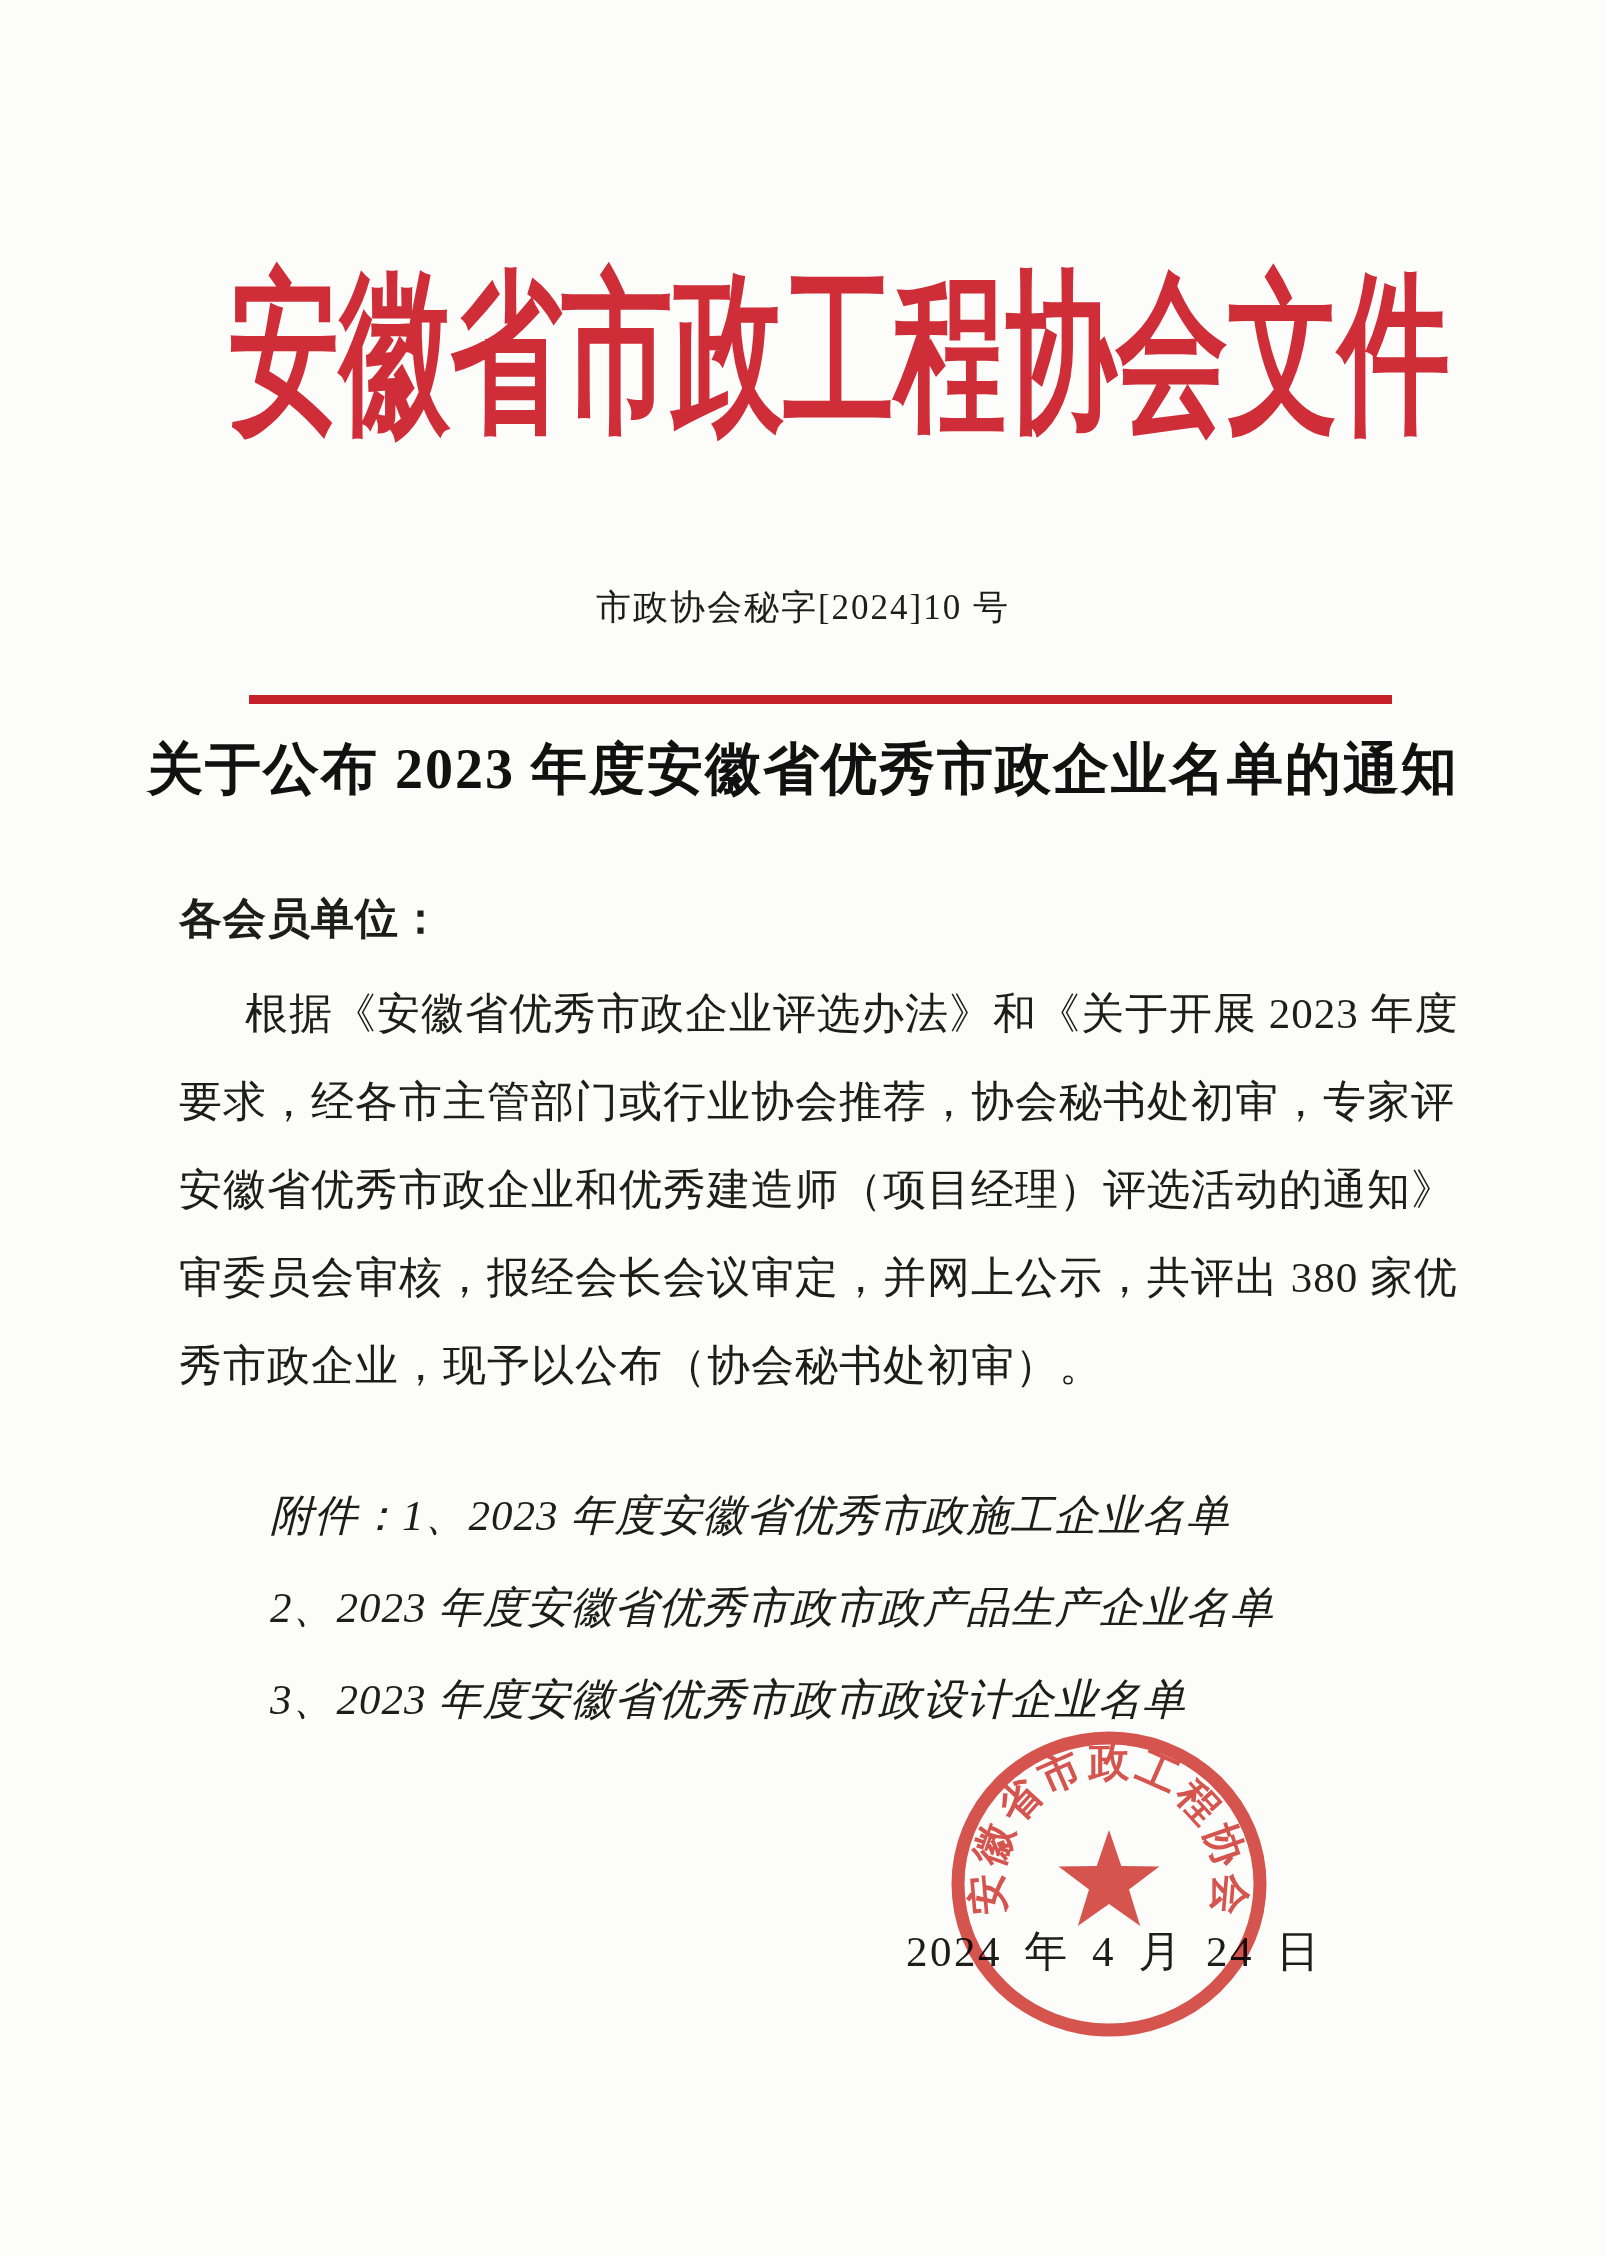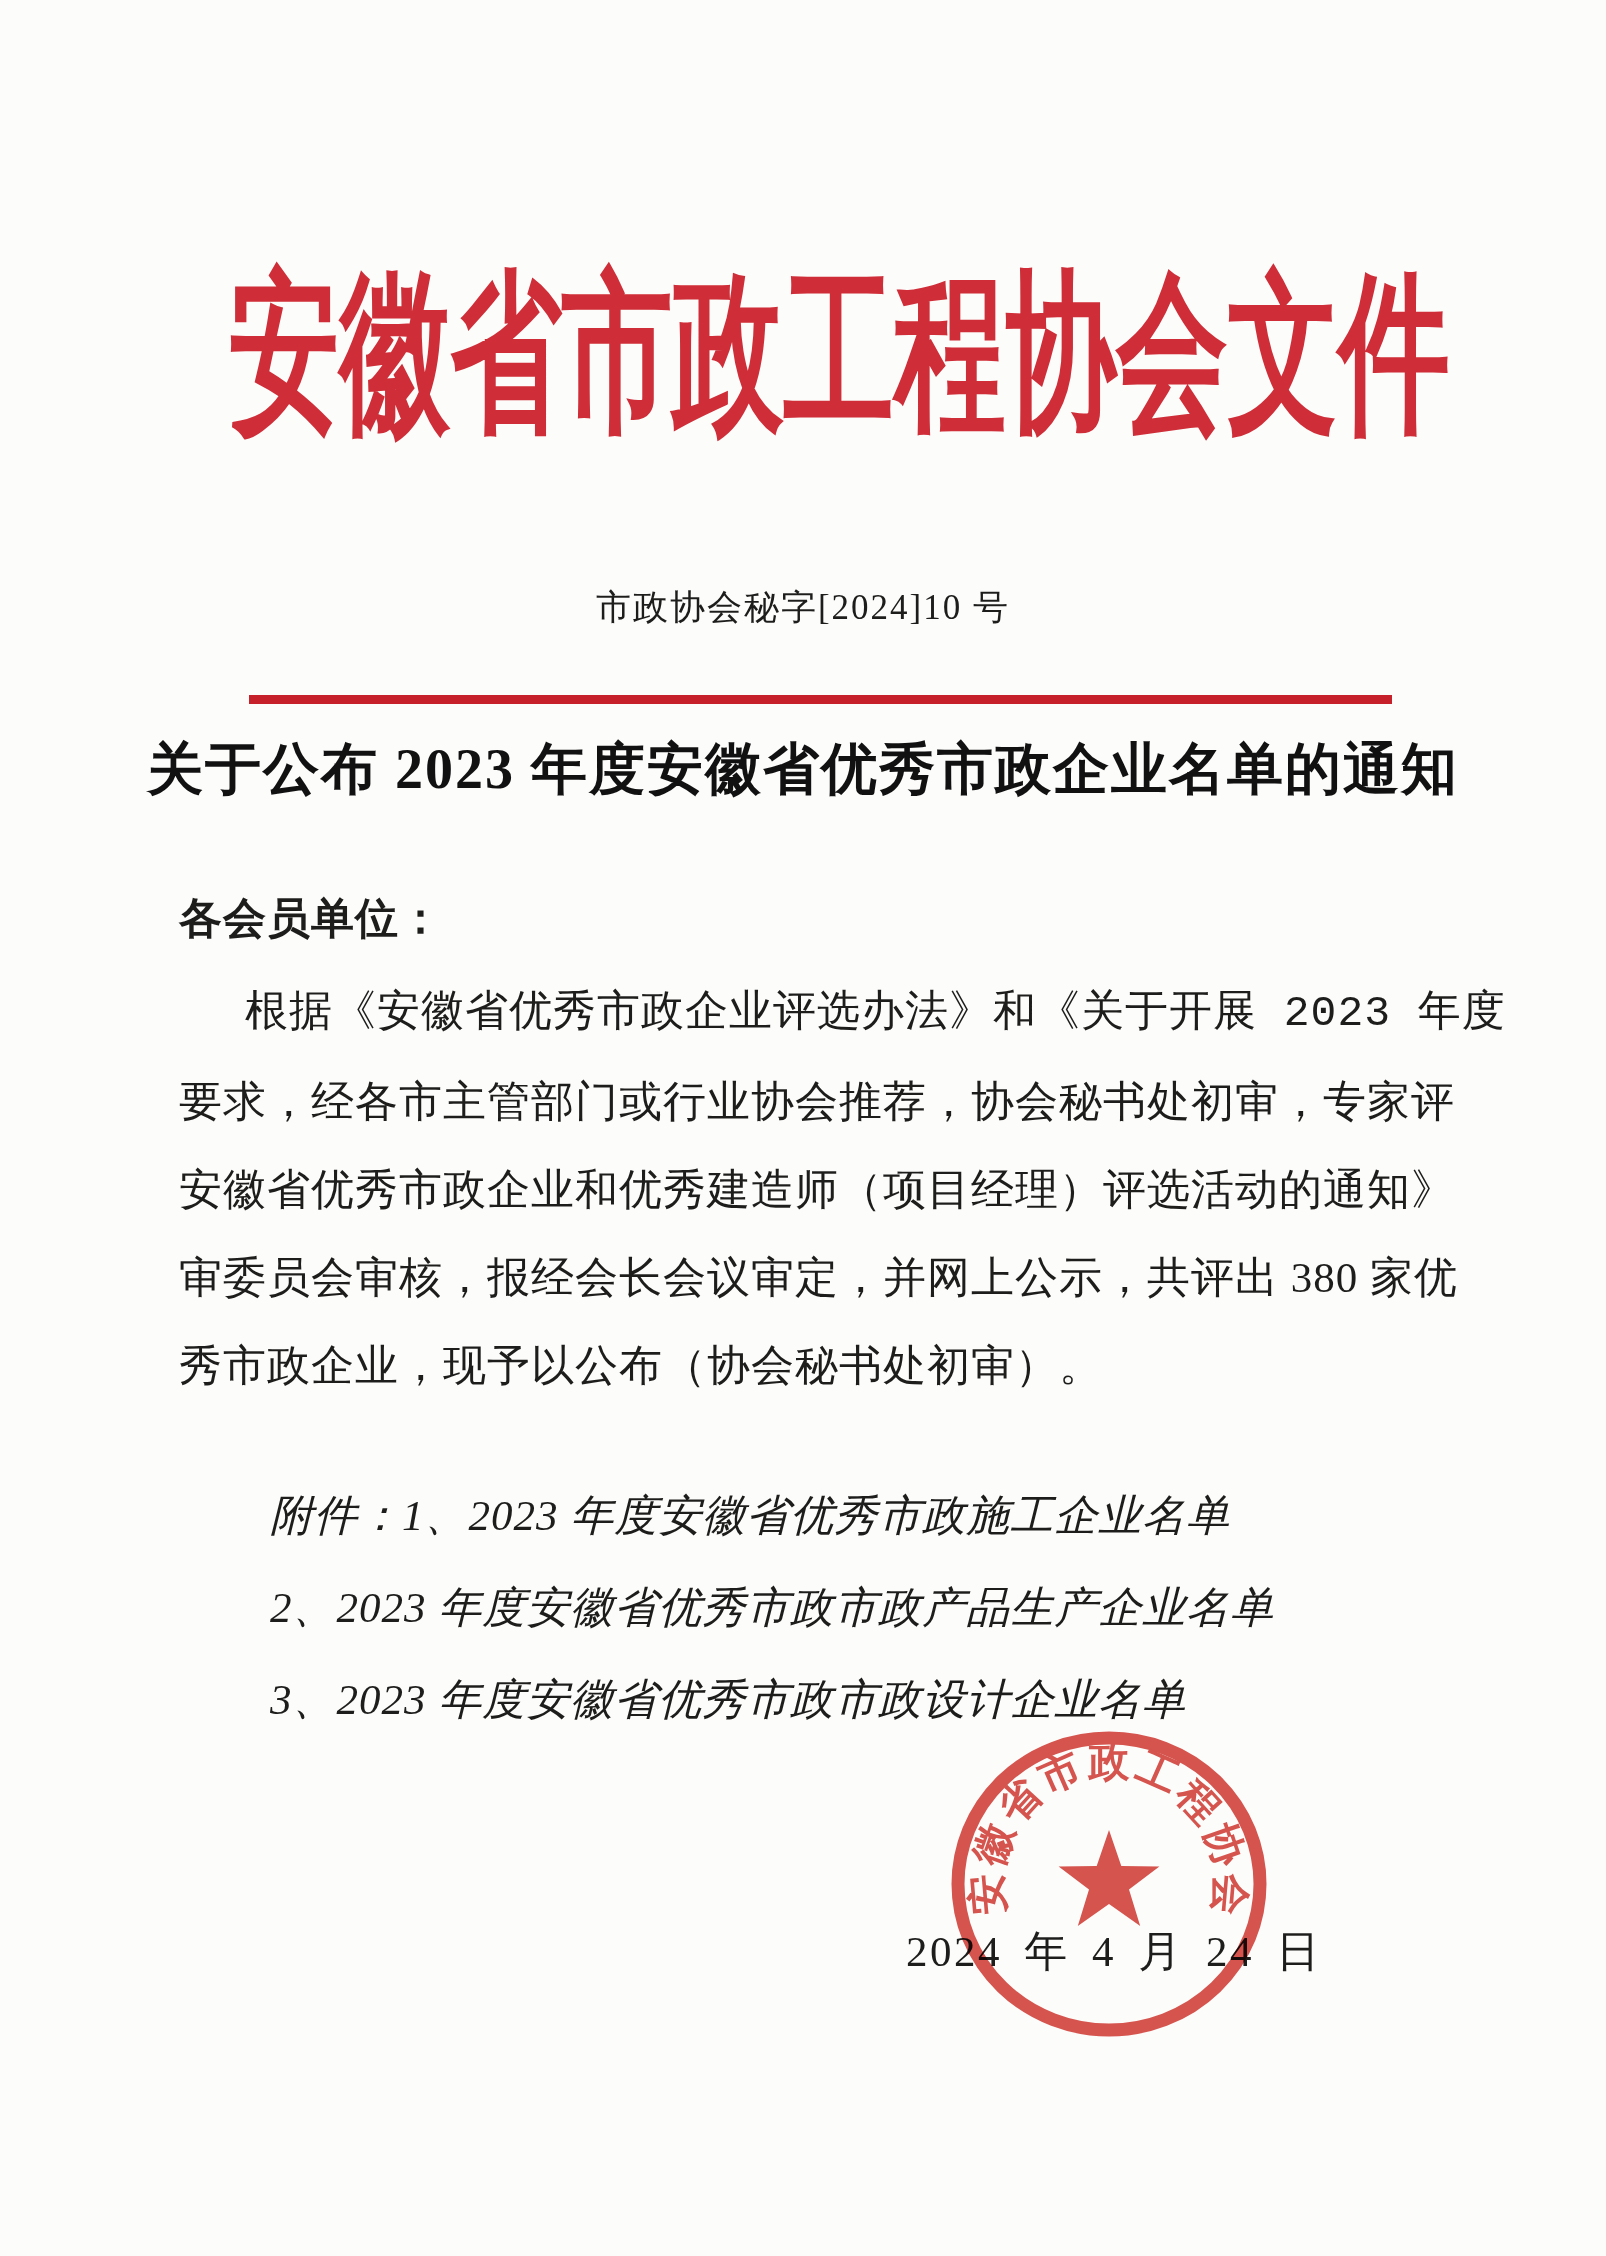--- a/index.html
+++ b/index.html
@@ -42,21 +42,21 @@
     position:absolute;top:893px;left:179px;
     font-size:43px;line-height:52px;letter-spacing:1px;white-space:nowrap;font-weight:bold;
   }
   .body-paragraph{
     position:absolute;top:970px;left:179px;width:1256px;
   }
   .body-paragraph p{
     margin:0;font-size:43px;line-height:88px;letter-spacing:1px;
     white-space:nowrap;
   }
-  .body-paragraph p.indent{text-indent:66px;font-family:Liberation Mono, monospace;}
+  .body-paragraph p.indent{text-indent:66px;}
   
   .attachments{
     position:absolute;top:1470px;left:270px;
     font-size:43px;line-height:92px;letter-spacing:1px;
   }
   .attachments .att-row{white-space:nowrap;font-style:italic;}
   .attachments .att-row.cont{}
   
   .issue-date{
     position:absolute;top:1926px;left:906px;

